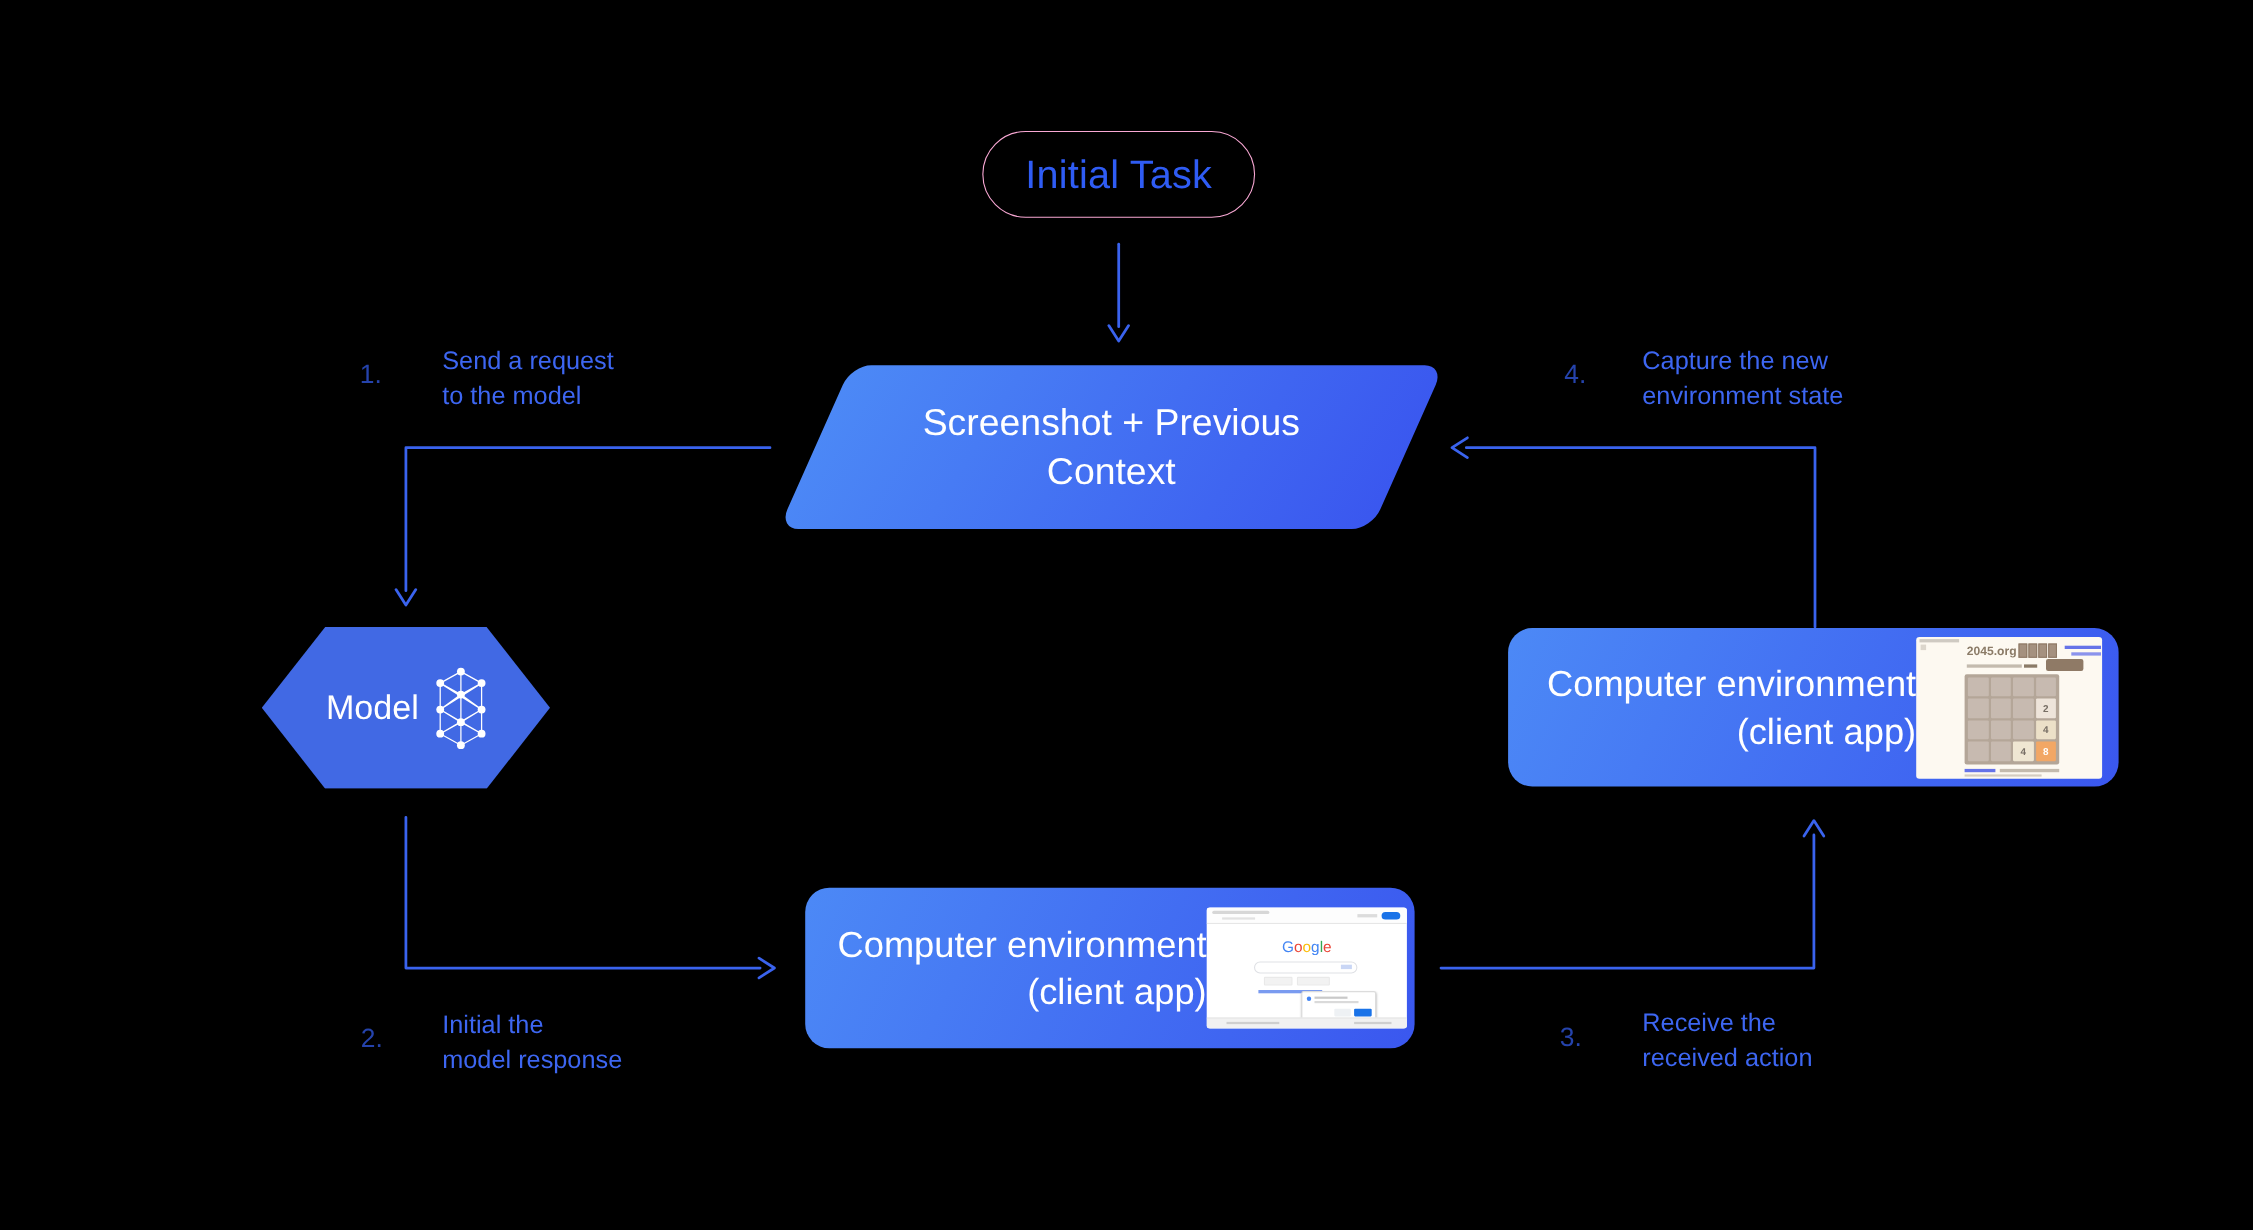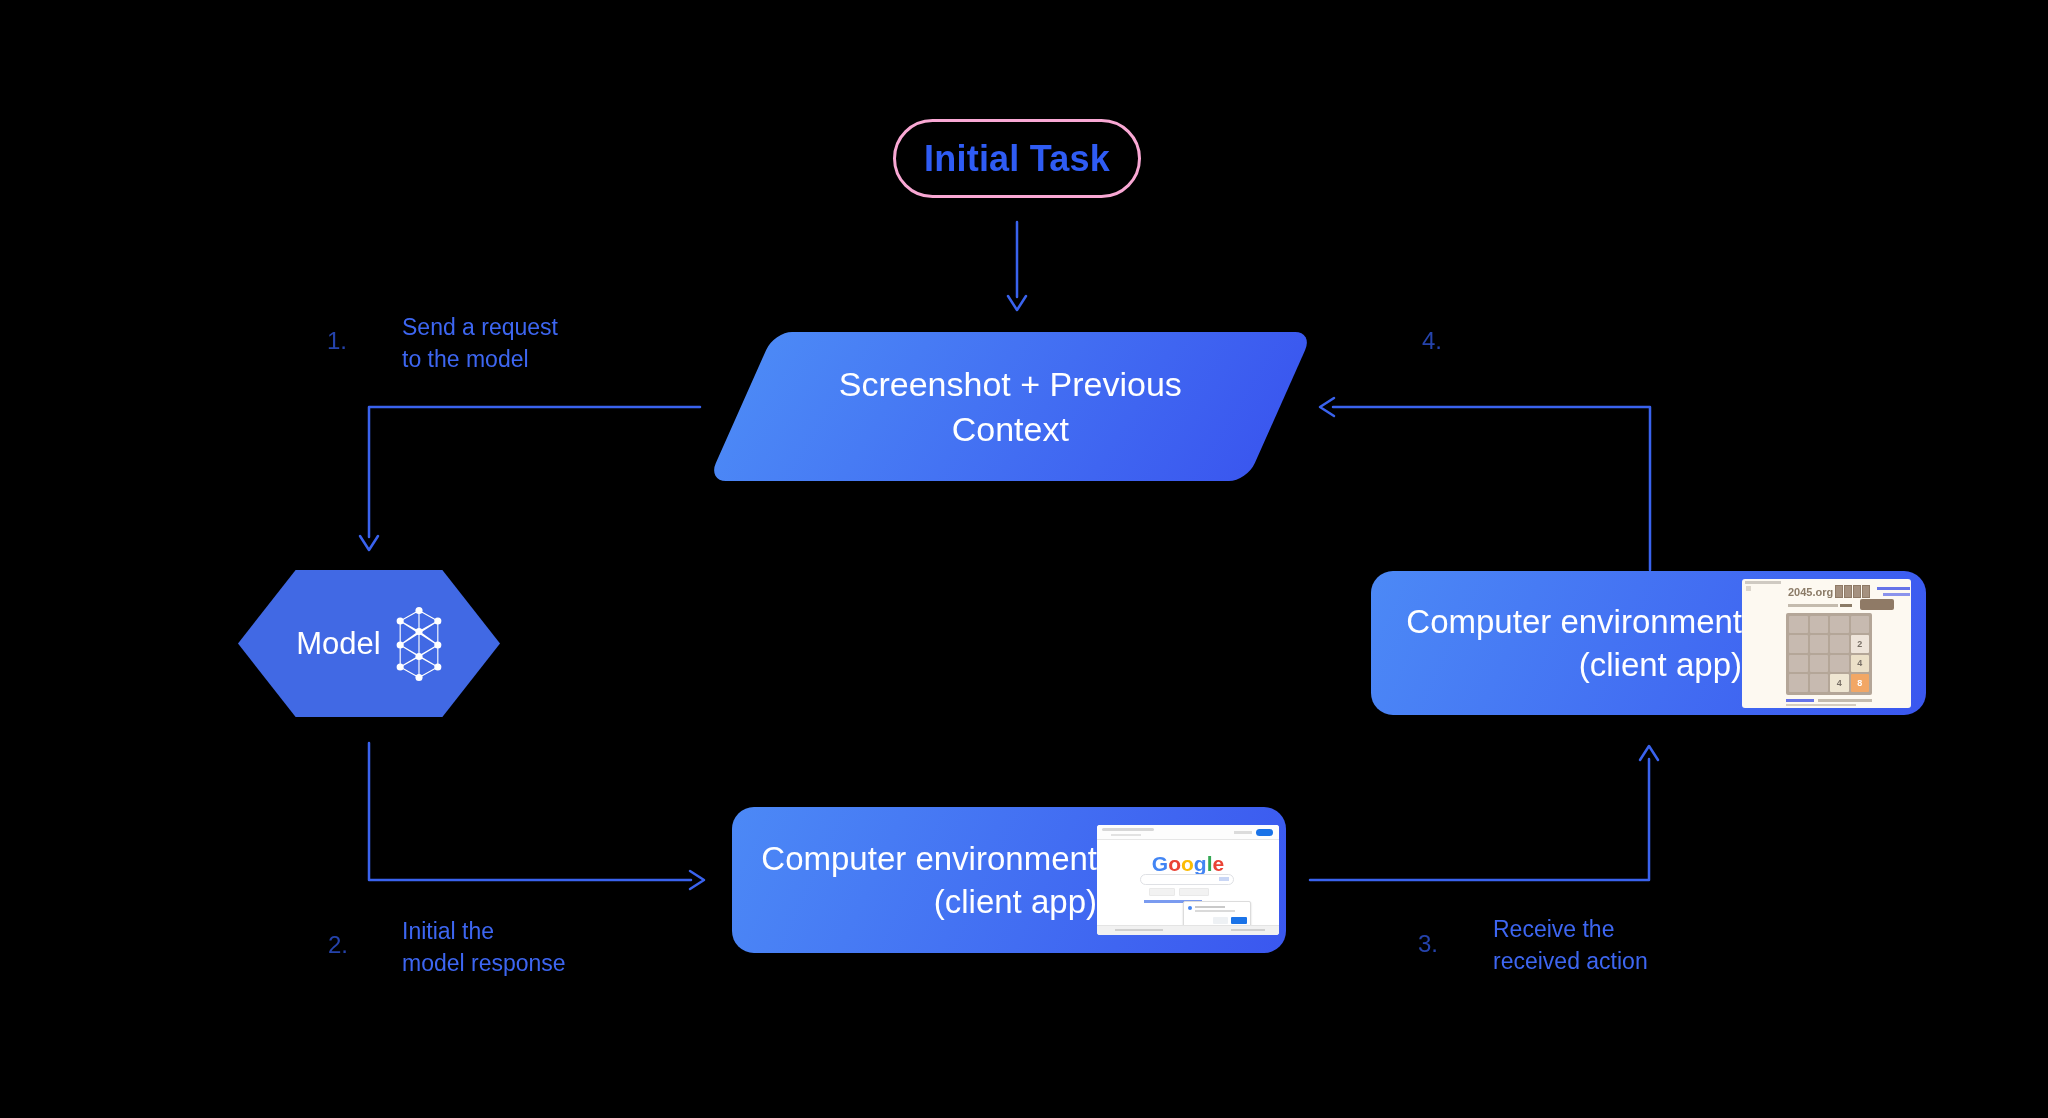--- a/index.html
+++ b/index.html
@@ -2,22 +2,22 @@
 <html><head>
 <meta charset="utf-8">
 <style>
   html,body{margin:0;padding:0;background:#000;}
   .canvas{position:relative;width:2048px;height:1118px;background:#000;overflow:hidden;
           font-family:"Liberation Sans",sans-serif;}
   .connectors{position:absolute;left:0;top:0;}
 
   
   .pill{position:absolute;left:893px;top:119px;width:248px;height:79px;box-sizing:border-box;
-        border:3px solid #f9a8d4;border-radius:44px;display:flex;align-items:center;justify-content:center;
-        color:#2F5CF4;font-size:36px;font-weight:700;letter-spacing:.2px;}
+        border:1px solid #f9a8d4;border-radius:44px;display:flex;align-items:center;justify-content:center;
+        color:#2F5CF4;font-size:36px;font-weight:400;letter-spacing:.2px;}
 
   
   .para{position:absolute;left:741px;top:332px;width:539px;height:149px;border-radius:18px;
         background:linear-gradient(100deg,#4C89F6,#3A57EF);transform:skewX(-24deg);
         display:flex;align-items:center;justify-content:center;}
   .para-text{transform:skewX(24deg);text-align:center;color:#fff;font-size:34px;line-height:45px;}
 
   
   .hex{position:absolute;left:238px;top:570px;width:262px;height:147px;background:#4169E4;
        clip-path:polygon(0% 50%,22% 0%,78% 0%,100% 50%,78% 100%,22% 100%);
@@ -37,21 +37,21 @@
   .step-text{position:absolute;font-size:23px;line-height:32px;font-weight:500;color:#3D66F1;}
 
   
   .mini-google{flex:none;width:182px;height:110px;background:#fff;border-radius:3px;margin-right:7px;
                position:relative;overflow:hidden;}
   .mg-chrome{position:absolute;top:0;left:0;right:0;height:14px;background:#fdfdfd;border-bottom:1px solid #e6e6e6;}
   .mg-tab{position:absolute;left:5px;top:3px;width:52px;height:3px;background:#d7d7d7;border-radius:2px;}
   .mg-addr{position:absolute;left:14px;top:9px;width:30px;height:2px;background:#e2e2e2;}
   .mg-dots{position:absolute;right:27px;top:6px;width:18px;height:3px;background:#dcdcdc;}
   .mg-pill{position:absolute;right:6px;top:4px;width:17px;height:7px;border-radius:4px;background:#1a73e8;}
-  .mg-logo{position:absolute;top:27px;left:0;right:0;text-align:center;font-size:21px;font-weight:700;filter:blur(.4px);}
+  .mg-logo{position:absolute;top:27px;left:0;right:0;text-align:center;font-size:14px;font-weight:400;filter:blur(.4px);}
   .mg-logo span:nth-child(1){color:#4285F4}.mg-logo span:nth-child(2){color:#EA4335}
   .mg-logo span:nth-child(3){color:#FBBC05}.mg-logo span:nth-child(4){color:#4285F4}
   .mg-logo span:nth-child(5){color:#34A853}.mg-logo span:nth-child(6){color:#EA4335}
   .mg-search{position:absolute;left:43px;top:49px;width:92px;height:9px;border:1px solid #dfe1e5;border-radius:6px;background:#fff;}
   .mg-search i{position:absolute;right:4px;top:2px;width:10px;height:4px;background:#c9d6f5;}
   .mg-btn{position:absolute;top:63px;height:6px;background:#f2f2f2;border:1px solid #e9e9e9;border-radius:1px;}
   .mg-btn.b1{left:52px;width:24px;} .mg-btn.b2{left:82px;width:28px;}
   .mg-link{position:absolute;left:47px;top:75px;width:58px;height:3px;background:#7a9bf0;}
   .mg-dialog{position:absolute;left:86px;top:76px;width:66px;height:26px;background:#fff;border:1px solid #dcdcdc;
              border-radius:2px;box-shadow:0 1px 2px rgba(0,0,0,.2);}
@@ -236,14 +236,18 @@
     <div>model response</div>
   </div>
 
   <span class="step-num" style="left:1418px;top:930px;">3.</span>
   <div class="step-text" style="left:1493px;top:913px;">
     <div>Receive the</div>
     <div>received action</div>
   </div>
 
   <span class="step-num" style="left:1422px;top:327px;">4.</span>
+  <div class="step-text" style="left:1493px;top:311px;">
+    <div>Capture the new</div>
+    <div>environment state</div>
+  </div>
 
 </div>
 
 </body></html>

